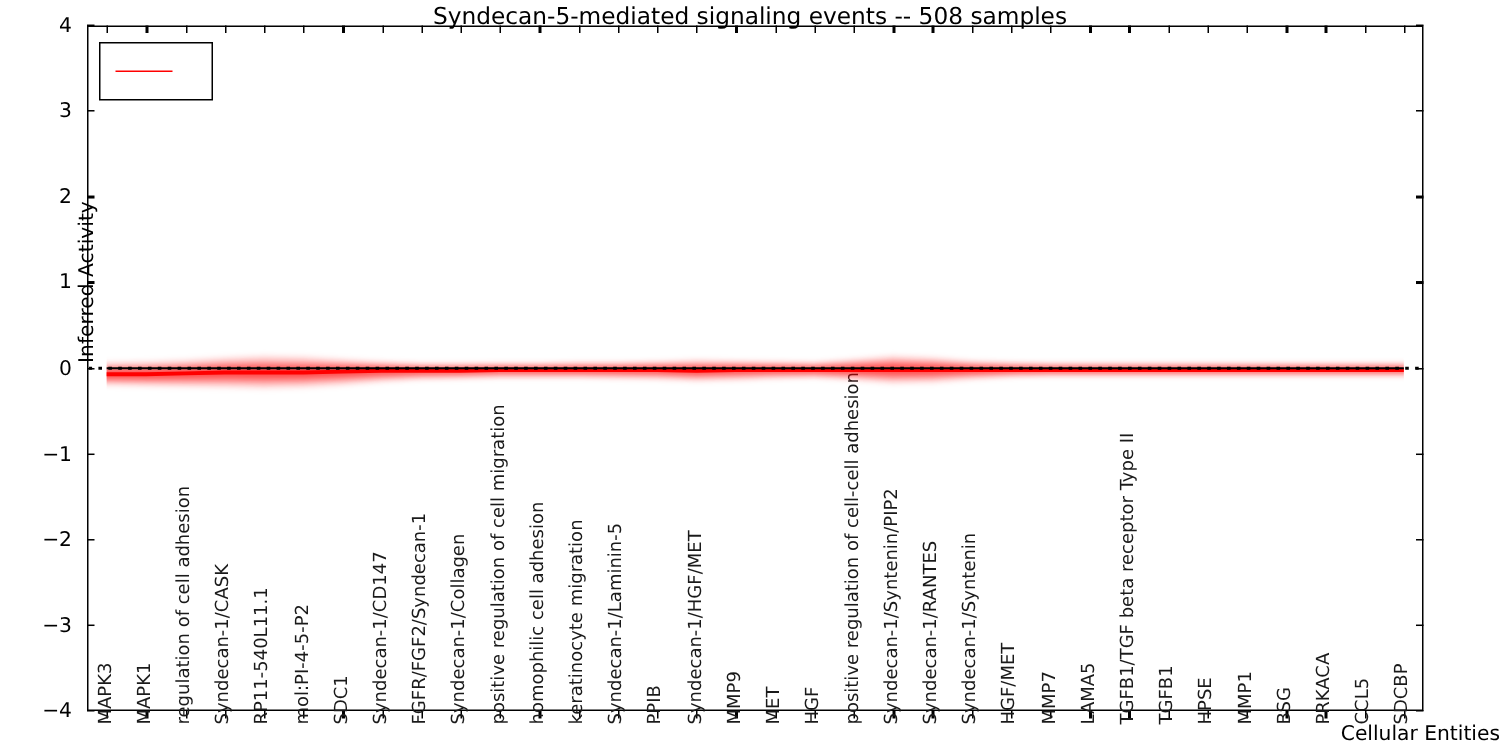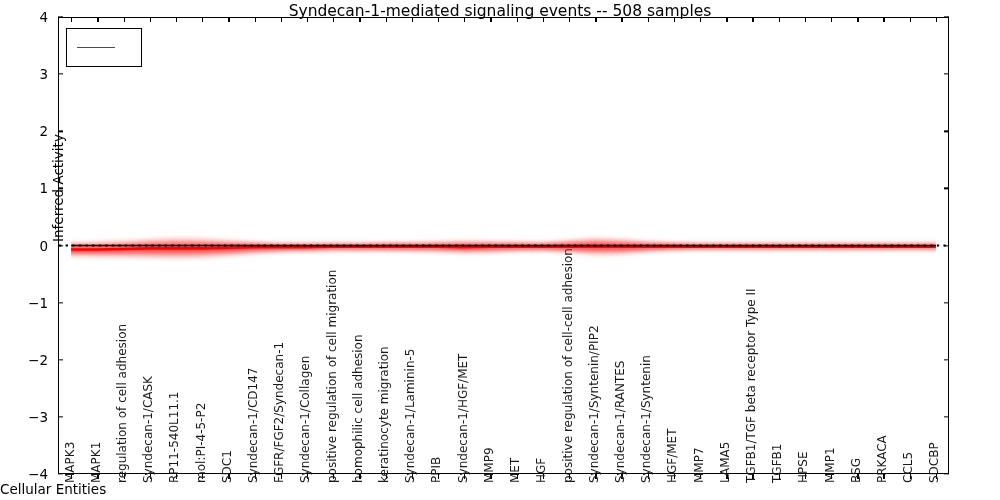--- a/index.html
+++ b/index.html
@@ -48,21 +48,21 @@
   .ytick-mark{
     position:absolute;
     left:58px;width:5px;height:1.3px;background:#000;
     transform:translateY(-50%);
   }
   .ytick-mark.right{left:944px;}
   
   #xlabel{
     position:absolute;
     left:0;top:481px;width:1000px;
-    text-align:left;
+    text-align:right;
     font-size:13.5px;color:#000;
   }
   .xtick-mark{
     position:absolute;
     top:474px;width:1.3px;height:5px;background:#000;
   }
   .xtick-mark.top{top:17px;}
   .xlab{
     position:absolute;
     font-size:12px;color:#1a1a1a;
@@ -98,21 +98,21 @@
     width:888px;height:454px;
     overflow:hidden;
   }
   #data-layer svg{display:block;}
 </style>
 </head>
 <body>
 
 <div id="root">
 
-  <div id="chart-title">Syndecan-1-mediated signaling events -- 508 samples</div>
+  <div id="chart-title">Syndecan-5-mediated signaling events -- 508 samples</div>
 
   <div id="plot-frame"></div>
 
   <div id="ylabel">Inferred Activity</div>
   <div id="xlabel">Cellular Entities</div>
 
   <div id="y-ticks">
       <div class="ytick" style="top: 474px;">−4</div>
       <div class="ytick-mark " style="top: 474px;"></div>
       <div class="ytick-mark right" style="top: 474px;"></div>

